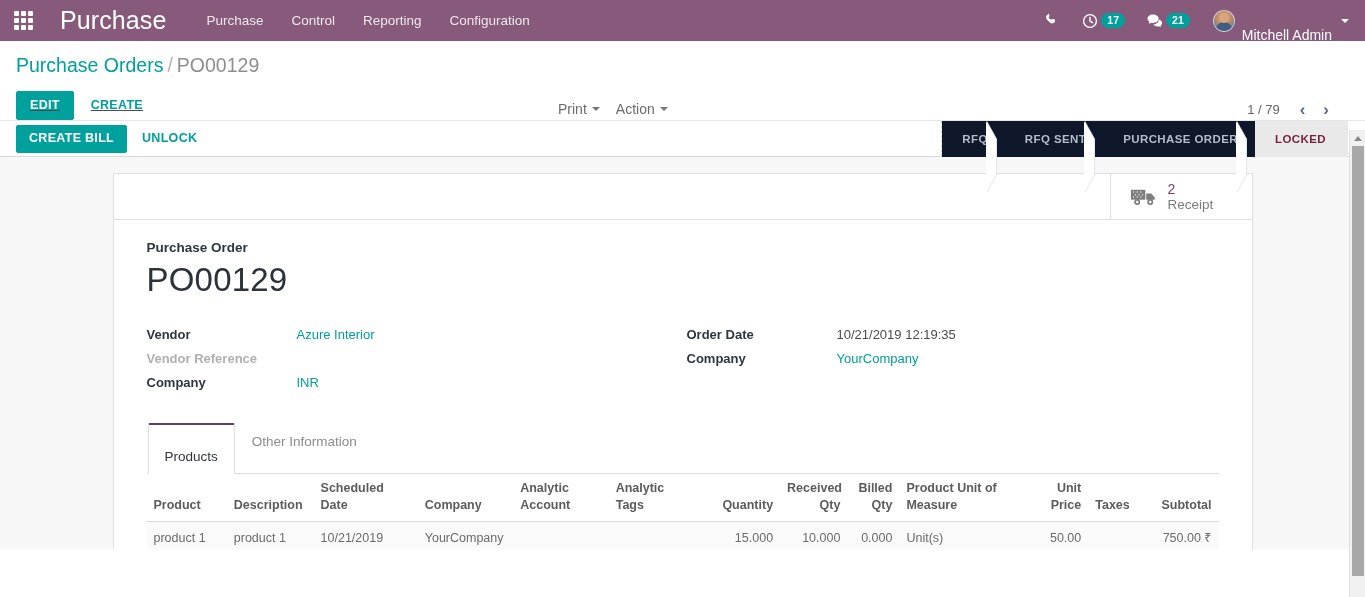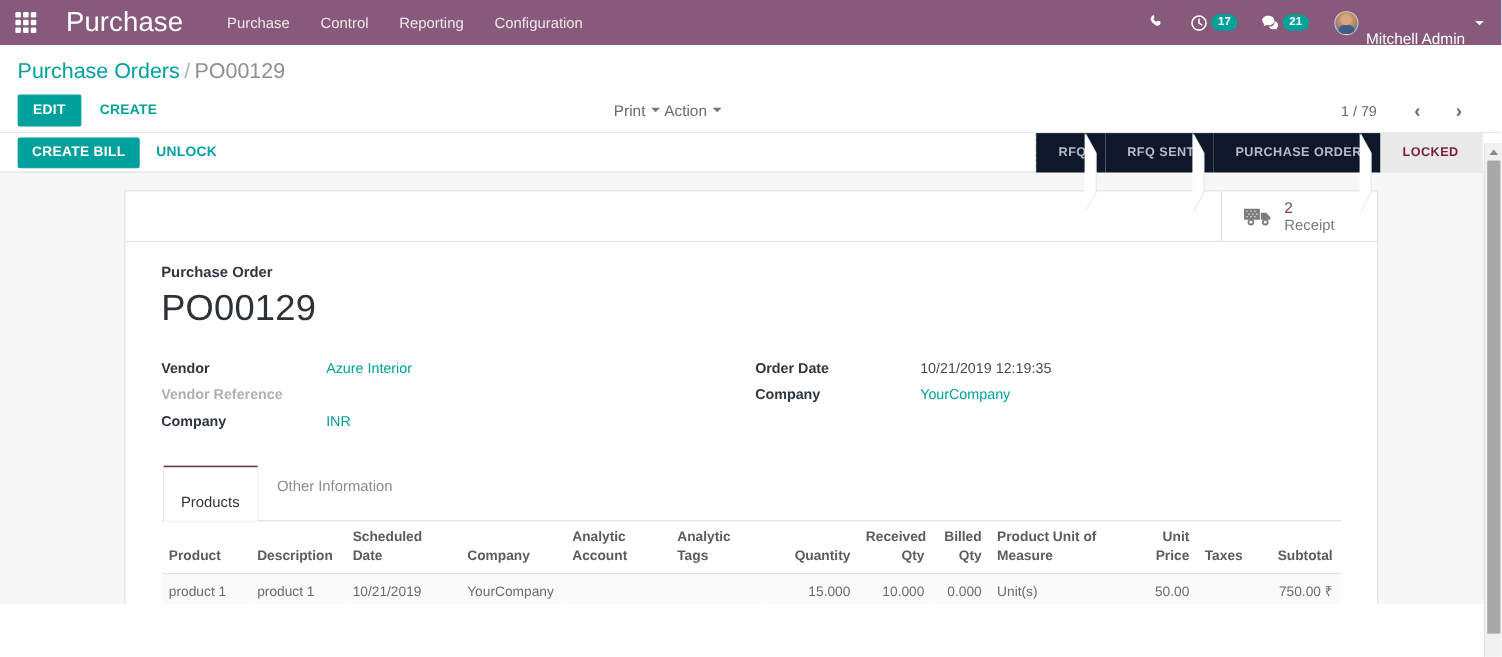--- a/index.html
+++ b/index.html
@@ -135,23 +135,24 @@
     font-size: 19.5px;
     line-height: 26px;
     white-space: nowrap;
   }
   .bc-link { color: #00A09D; cursor: pointer; }
   .bc-sep { color: #b3b3b3; padding: 0 4px; }
   .bc-active { color: #8f8f8f; }
 
   .cp-buttons-row {
     display: flex;
-    align-items: center;
+    align-items: flex-end;
     height: 40px;
     position: relative;
+    text-decoration: underline;
   }
   .btn-edit {
     background: #00A09D;
     color: #ffffff;
     border: 1px solid #00A09D;
     font-size: 12.5px;
     font-weight: bold;
     letter-spacing: .3px;
     padding: 5px 13px 6px;
     border-radius: 2px;
@@ -169,20 +170,21 @@
     margin-left: 5px;
     border-radius: 2px;
     cursor: pointer;
     line-height: 16px;
   }
   .cp-center {
     position: absolute;
     left: 540px;
     display: flex;
     align-items: center;
+    gap: 12px;
   }
   .dropdown-btn {
     color: #71639e00;
     color: #6b6b6b;
     font-size: 14px;
     cursor: pointer;
     display: flex; align-items: center; gap: 5px;
     background: none; border: none;
     font-family: inherit;
     padding: 3px 2px;
@@ -190,21 +192,21 @@
   .caret-g {
     width: 0; height: 0;
     border-left: 4px solid transparent;
     border-right: 4px solid transparent;
     border-top: 4px solid #777777;
   }
   .pager {
     position: absolute;
     right: 12px;
     display: flex; align-items: center;
-    gap: 16px;
+    gap: 2px;
     font-size: 13px;
     color: #666666;
   }
   .pager-value { padding-right: 10px; white-space: nowrap; }
   .pager-btn {
     color: #5a6a85;
     font-size: 17px;
     line-height: 17px;
     padding: 2px 8px;
     cursor: pointer;

